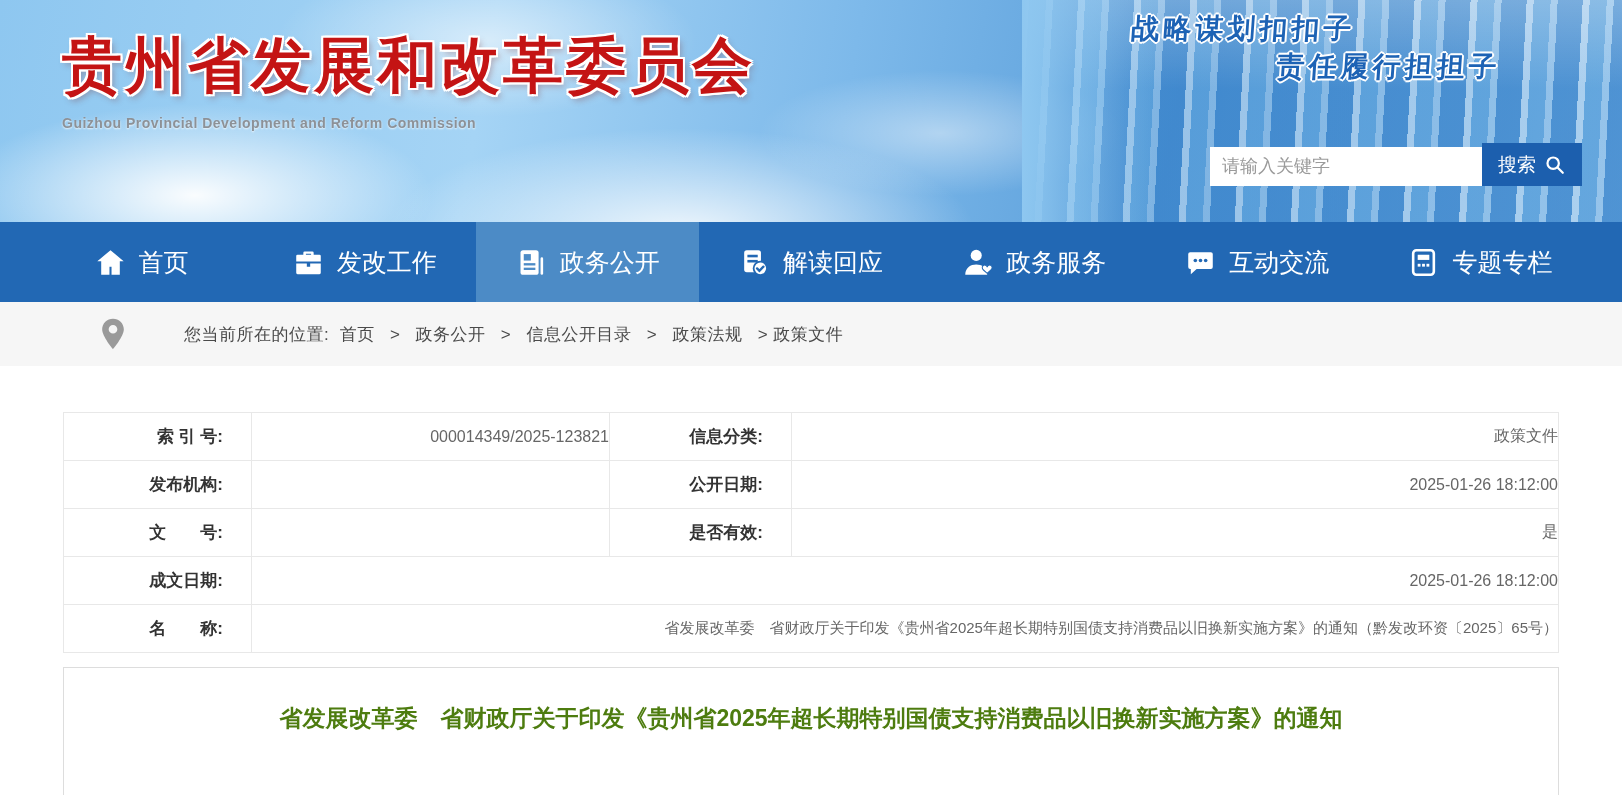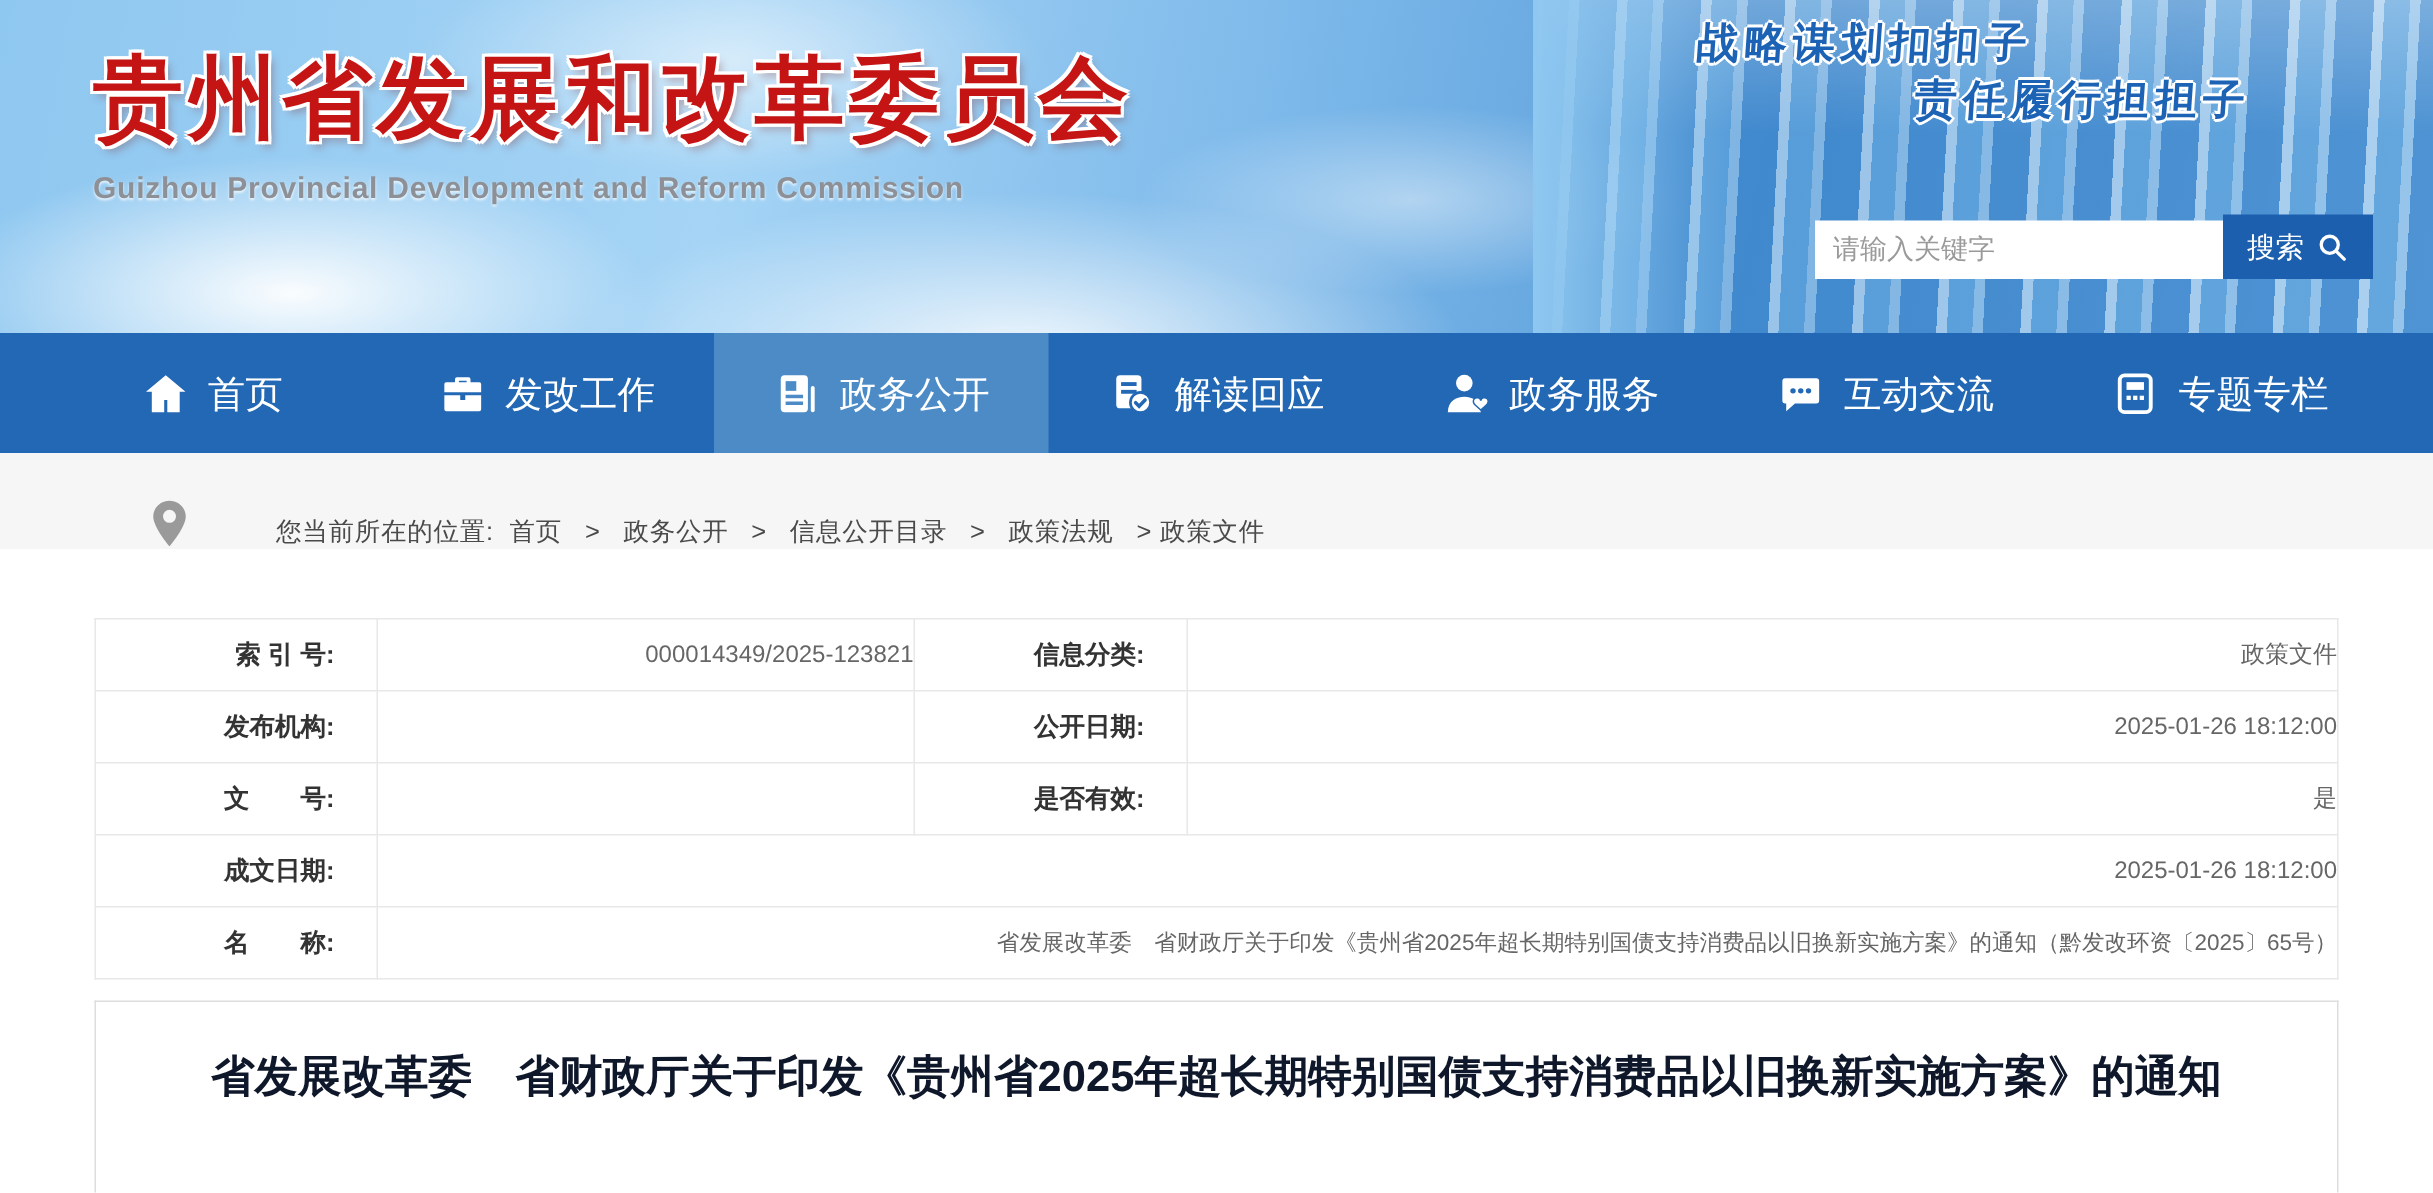--- a/index.html
+++ b/index.html
@@ -27,21 +27,21 @@
         rgba(255,255,255,.22) 24px 31px,
         rgba(44,120,196,.55) 31px 56px);
   }
   .logo-block { position:absolute; left:62px; top:26px; }
   .logo-cn {
     font-size:60px; font-weight:900; color:#c41414; letter-spacing:3px;
     text-shadow:-2px 0 0 #fff,2px 0 0 #fff,0 -2px 0 #fff,0 2px 0 #fff,
       -2px -2px 0 #fff,2px 2px 0 #fff,-2px 2px 0 #fff,2px -2px 0 #fff, 3px 4px 6px rgba(120,40,40,.35);
   }
   .logo-en {
-    margin-top:8px; font-size:20px; font-weight:700; color:#8d9197; letter-spacing:.5px;
+    margin-top:8px; font-size:14px; font-weight:700; color:#8d9197; letter-spacing:.5px;
     text-shadow:0 1px 2px rgba(255,255,255,.8);
   }
   .slogan { position:absolute; top:10px; right:120px; text-align:left; transform:skewX(-4deg); }
   .slogan-line {
     font-size:28px; font-weight:900; color:#1d63b5; letter-spacing:4px; line-height:38px;
     text-shadow:-2px 0 0 #fff,2px 0 0 #fff,0 -2px 0 #fff,0 2px 0 #fff,
       -1px -1px 0 #fff,1px 1px 0 #fff,-1px 1px 0 #fff,1px -1px 0 #fff;
   }
   .slogan-line.second { margin-left:148px; }
   .search-bar { position:absolute; top:147px; right:40px; display:flex; height:39px;align-items:flex-end; }
@@ -60,21 +60,21 @@
   .navbar { display:flex; width:100%; height:80px; background:#2268b4; padding:0 30px; }
   .nav-item {
     flex:1; display:flex; align-items:center; justify-content:center; gap:13px;
     color:#fff; font-size:25px; cursor:pointer; white-space:nowrap;
   }
   .nav-item.active { background:#4c8bc6; }
   .nav-item svg { width:31px; height:31px; flex:0 0 auto; }
 
   
   .breadcrumb-bar {
-    width:100%; height:64px; background:#f6f6f6; display:flex; align-items:flex-end; padding-left:100px;
+    width:100%; height:64px; background:#f6f6f6; display:flex; align-items:center; padding-left:100px;
   }
   .breadcrumb-bar svg { width:26px; height:34px; margin-right:58px; }
   .crumb-text { font-size:17px; color:#4a4a4a; letter-spacing:.5px; }
   .crumb-text span { cursor:pointer; }
   .crumb-sep { margin:0 10px; color:#4a4a4a; cursor:default; }
 
   
   .info-table {
     width:1496px; margin:46px 63px 0; border-collapse:collapse; table-layout:fixed;
   }
@@ -83,21 +83,21 @@
     font-weight:700; font-size:17px; color:#333; text-align:right; padding-right:28px; white-space:nowrap;
   }
   td.val { font-size:16px; color:#666; text-align:right; padding-left:14px; }
   .col-l1 { width:188px; } .col-v1 { width:358px; } .col-l2 { width:182px; }
 
   
   .article-box {
     width:1496px; margin:14px 63px 0; border:1px solid #ddd; border-bottom:none;
     padding:28px 40px 60px; text-align:center;
   }
-  .article-title { font-size:29px; font-weight:700; color:#0f172a; line-height:44px; }
+  .article-title { font-size:23px; font-weight:700; color:#4d7c0f; line-height:44px; }
 </style>
 </head>
 <body>
 
 <div class="header">
   <div class="waterfall"></div>
 
   <div class="logo-block">
     <div class="logo-cn">贵州省发展和改革委员会</div>
     <div class="logo-en">Guizhou Provincial Development and Reform Commission</div>

